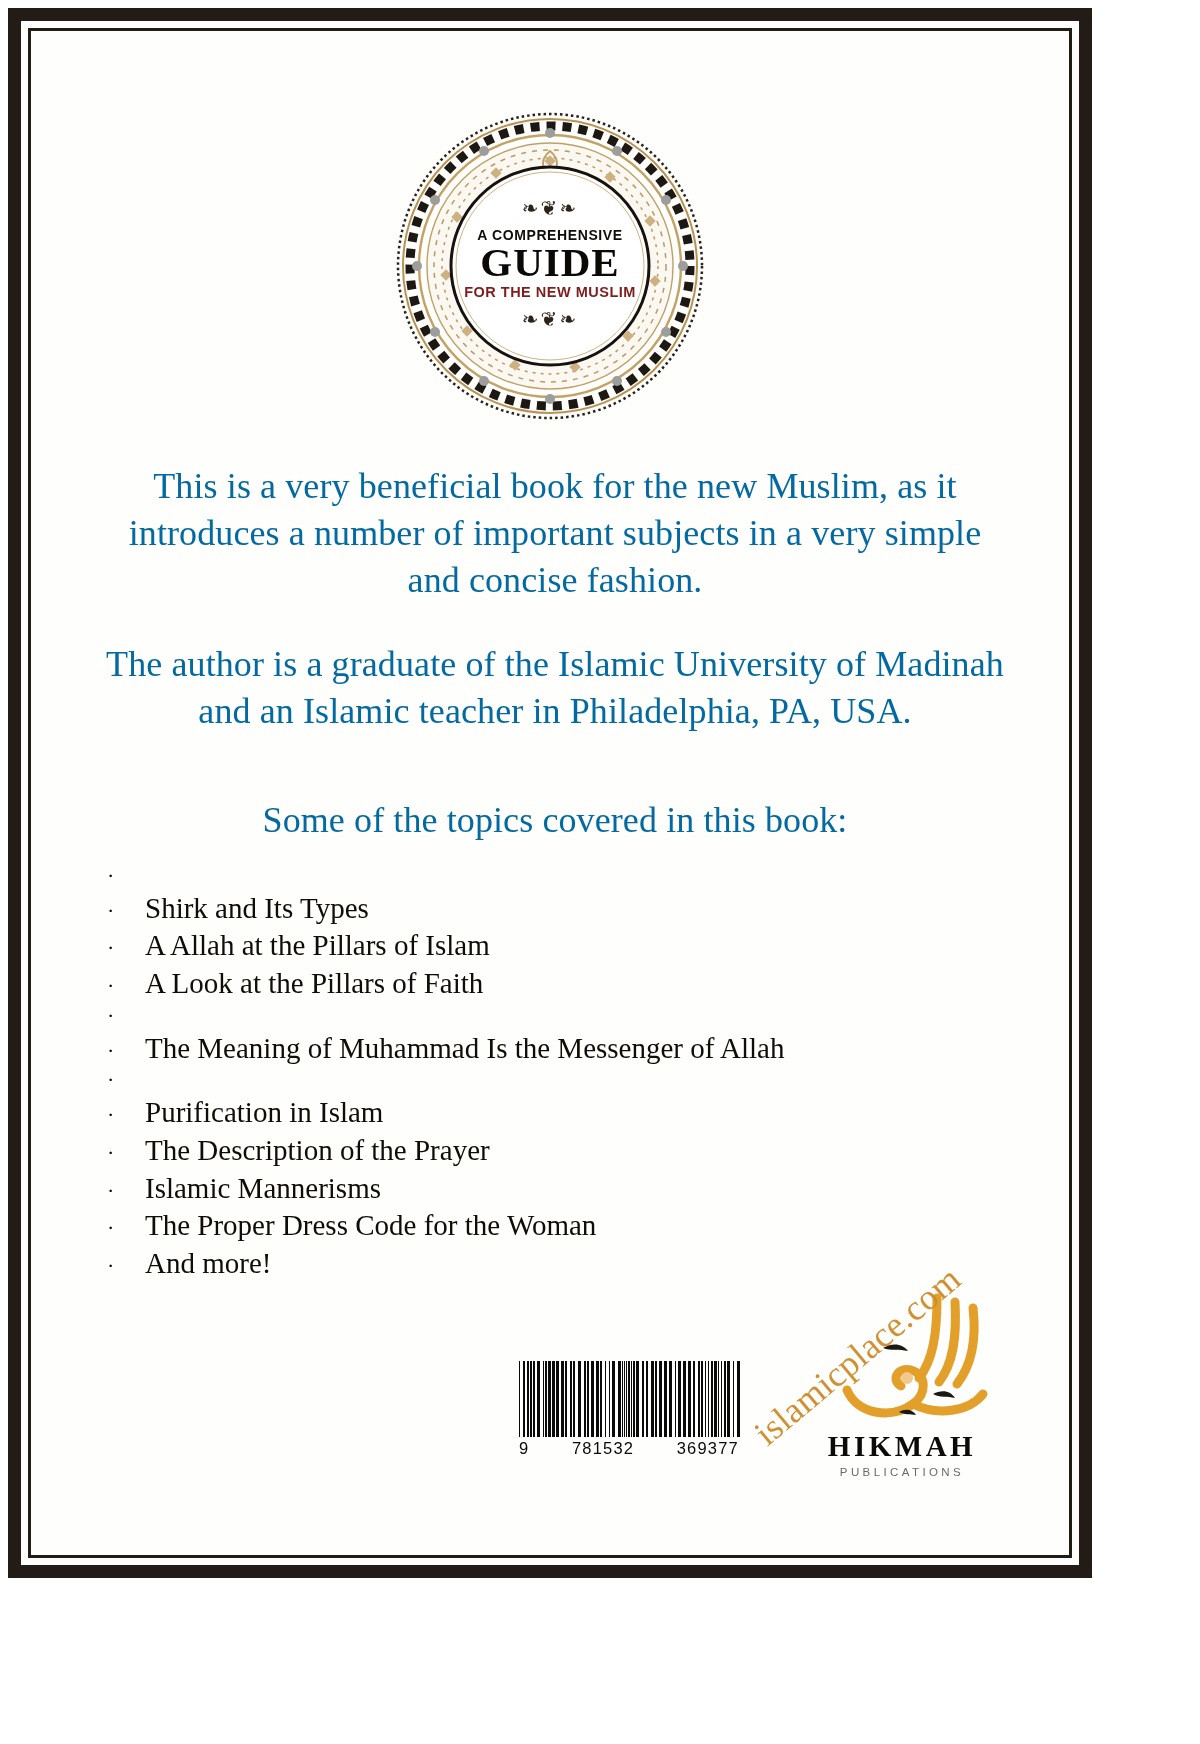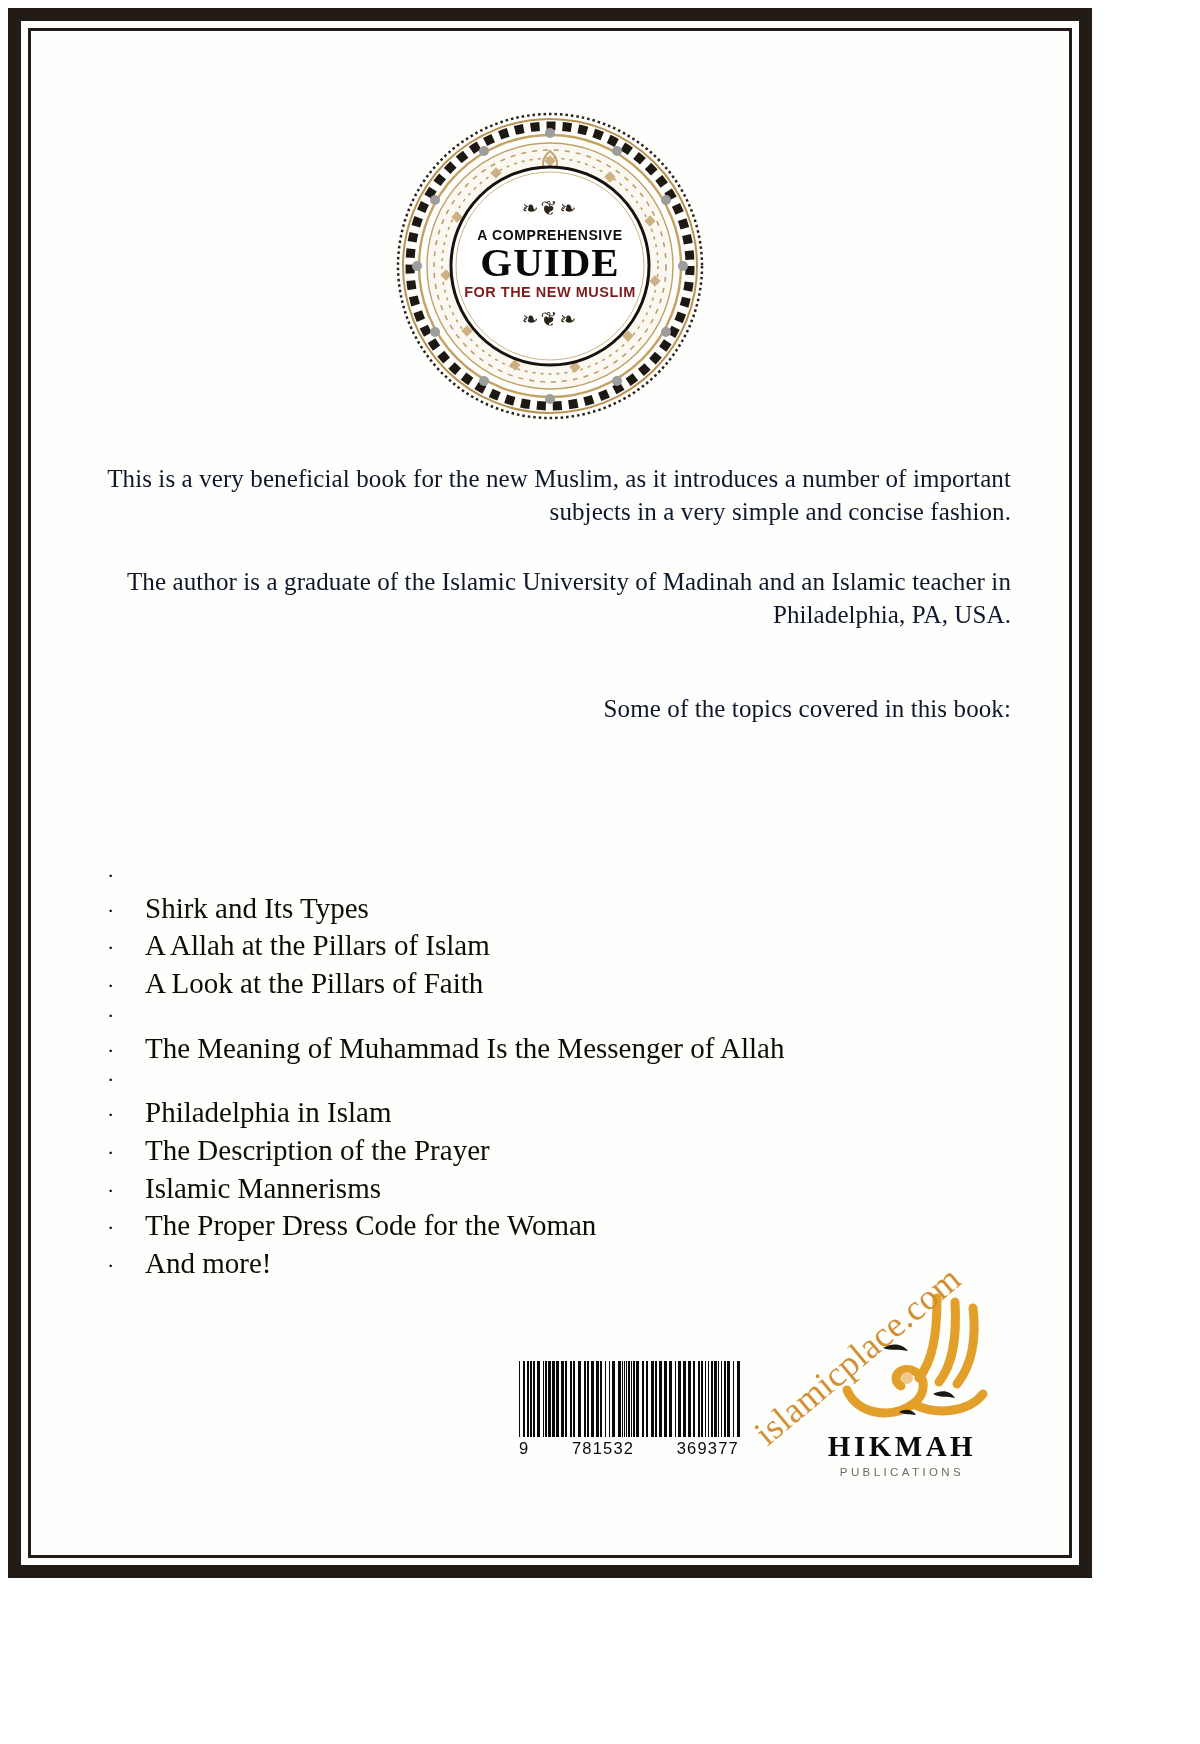--- a/index.html
+++ b/index.html
@@ -100,25 +100,25 @@
   .emblem-orn.bottom { margin-top: 10px; }
 
   
   .body-copy {
     position: absolute;
     left: 68px;
     top: 432px;
     width: 912px;
   }
   .para {
-    font-size: 25px;
+    font-size: 36px;
     line-height: 1.30;
-    color: #0f172a;
+    color: #0369a1;
     margin: 0 0 34px 0;
-    text-align: right;
+    text-align: center;
     letter-spacing: 0.1px;
   }
   .para.gap-big { margin-bottom: 62px; }
   .para.tight { margin-bottom: 38px; }
 
   
   .topics {
     position: absolute;
     left: 68px;
     top: 834px;
@@ -319,21 +319,21 @@
         </li>
         <li class="topic">
           <span class="topic-bullet">·</span>
           <span class="topic-label">The Meaning of Muhammad Is the Messenger of Allah</span>
         </li>
         <li class="topic">
           <span class="topic-bullet">·</span>
         </li>
         <li class="topic">
           <span class="topic-bullet">·</span>
-          <span class="topic-label">Philadelphia in Islam</span>
+          <span class="topic-label">Purification in Islam</span>
         </li>
         <li class="topic">
           <span class="topic-bullet">·</span>
           <span class="topic-label">The Description of the Prayer</span>
         </li>
         <li class="topic">
           <span class="topic-bullet">·</span>
           <span class="topic-label">Islamic Mannerisms</span>
         </li>
         <li class="topic">

